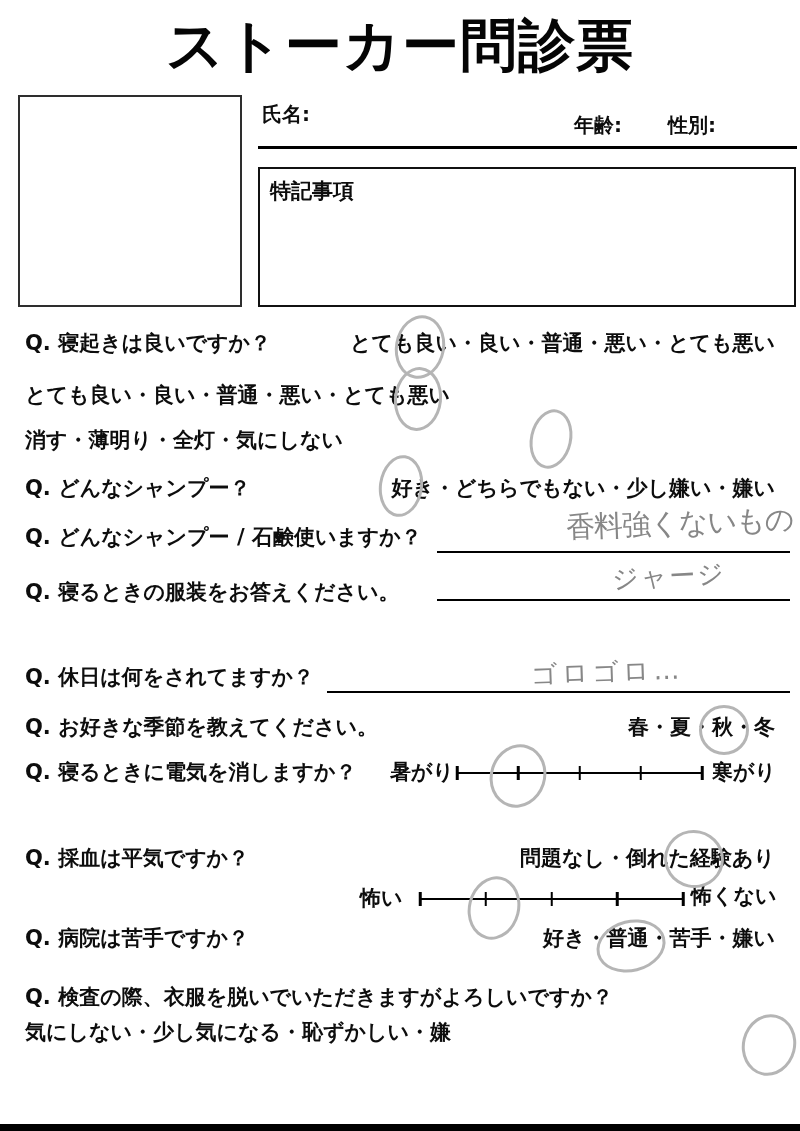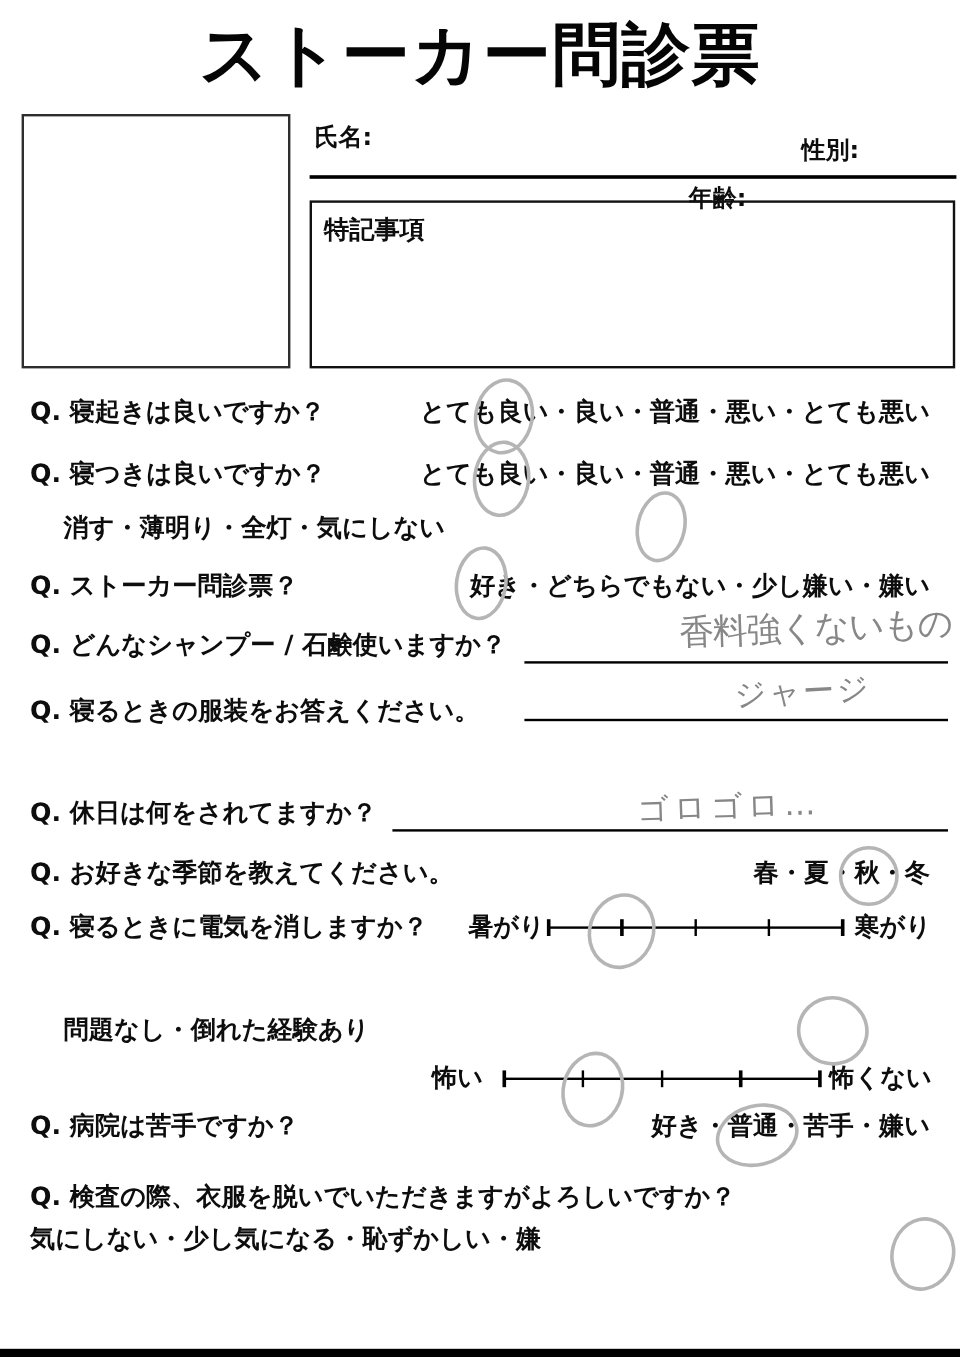--- a/index.html
+++ b/index.html
@@ -10,31 +10,31 @@
   }
   .abs{position:absolute;}
   
   .title{
     left:0;right:0;top:8px;text-align:center;
     font-size:57px;font-weight:800;letter-spacing:1px;color:#050505;
   }
   
   .photo-box{left:18px;top:95px;width:220px;height:208px;border:2.5px solid #2e2e2e;background:#fff;}
   .name-label{left:262px;top:101px;font-size:20px;font-weight:bold;}
-  .age-label{left:574px;top:112px;font-size:20px;font-weight:bold;margin-top:40px;}
+  .age-label{left:574px;top:112px;font-size:20px;font-weight:bold;}
   .gender-label{left:668px;top:112px;font-size:20px;font-weight:bold;}
   .name-line{left:258px;top:146px;width:539px;border-top:3px solid #000;}
   .notes-box{left:258px;top:167px;width:534px;height:136px;border:2.5px solid #111;}
   .notes-label{padding:8px 10px;font-size:21px;font-weight:bold;}
   
   .q-row{
     left:25px;right:25px;display:flex;justify-content:space-between;
     font-size:21px;font-weight:bold;line-height:26px;white-space:nowrap;
   }
-  .q-row .opts{text-align:right;margin-left:28px;}
+  .q-row .opts{text-align:right;}
   .row-last{left:25px;right:13px;text-align:left;font-size:21px;font-weight:bold;line-height:26px;white-space:nowrap;}
   
   .wline{border-top:2.5px solid #000;height:0;}
   .ul-shampoo{left:437px;top:551px;width:353px;}
   .ul-sleepwear{left:437px;top:599px;width:353px;}
   .ul-holiday{left:327px;top:691px;width:463px;}
   
   .hw{color:#878787;font-weight:normal;white-space:nowrap;}
   .hw-shampoo{left:566px;top:504px;font-size:29px;transform:rotate(-2deg);letter-spacing:-1px;}
   .hw-sleepwear{left:612px;top:559px;font-size:26px;transform:rotate(-3deg);letter-spacing:2px;}
@@ -42,21 +42,21 @@
   
   .scale-label{font-size:21px;font-weight:bold;line-height:26px;white-space:nowrap;}
   .scale{height:16px;}
   .scale::before{content:"";position:absolute;left:0;right:0;top:7px;border-top:2.5px solid #000;}
   .tick{position:absolute;top:1px;width:2.5px;height:14px;background:#000;transform:translateX(-50%);}
   .scale1{left:457px;top:765px;width:245px;}
   .lbl-hot{left:390px;top:759px;}
   .lbl-cold{left:712px;top:759px;}
   .scale2{left:420px;top:891px;width:263px;}
   .lbl-scared{left:360px;top:885px;}
-  .lbl-notscared{left:691px;top:885px;}
+  .lbl-notscared{left:691px;top:885px;font-family:Liberation Mono, monospace;}
   
   .circle{border:3px solid #b5b5b5;border-radius:50%;background:transparent;}
   .c1{left:395px;top:315px;width:44px;height:58px;transform:rotate(10deg);}
   .c2{left:394px;top:367px;width:42px;height:58px;transform:rotate(6deg);}
   .c3{left:530px;top:409px;width:36px;height:54px;transform:rotate(12deg);}
   .c4{left:379px;top:455px;width:38px;height:56px;transform:rotate(8deg);}
   .c5{left:699px;top:705px;width:44px;height:44px;}
   .c6{left:490px;top:744px;width:50px;height:58px;transform:rotate(18deg);}
   .c7{left:664px;top:830px;width:54px;height:52px;transform:rotate(12deg);}
   .c8{left:468px;top:876px;width:46px;height:58px;transform:rotate(14deg);}
@@ -77,47 +77,47 @@
 <div class="abs name-line"></div>
 <div class="abs notes-box">
   <div class="notes-label">特記事項</div>
 </div>
 
 <div class="abs q-row" style="top:330px">
   <span>Q. 寝起きは良いですか？</span>
   <span class="opts">とても良い・良い・普通・悪い・とても悪い</span>
 </div>
 <div class="abs q-row" style="top:382px">
-  <span>Q. 寝つきは良いですか？</span>
   <span class="opts">とても良い・良い・普通・悪い・とても悪い</span>
 </div>
 <div class="abs q-row" style="top:427px">
   <span class="opts">消す・薄明り・全灯・気にしない</span>
 </div>
 <div class="abs q-row" style="top:475px">
-  <span>Q. ストーカー問診票？</span>
+  <span>Q. どんなシャンプー？</span>
   <span class="opts">好き・どちらでもない・少し嫌い・嫌い</span>
 </div>
 <div class="abs q-row" style="top:524px">
   <span>Q. どんなシャンプー / 石鹸使いますか？</span>
 </div>
 <div class="abs q-row" style="top:579px">
   <span>Q. 寝るときの服装をお答えください。</span>
 </div>
 <div class="abs q-row" style="top:664px">
   <span>Q. 休日は何をされてますか？</span>
 </div>
 <div class="abs q-row" style="top:714px">
   <span>Q. お好きな季節を教えてください。</span>
   <span class="opts">春・夏・秋・冬</span>
 </div>
 <div class="abs q-row" style="top:759px">
   <span>Q. 寝るときに電気を消しますか？</span>
 </div>
 <div class="abs q-row" style="top:845px">
+  <span>Q. 採血は平気ですか？</span>
   <span class="opts">問題なし・倒れた経験あり</span>
 </div>
 <div class="abs q-row" style="top:925px">
   <span>Q. 病院は苦手ですか？</span>
   <span class="opts">好き・普通・苦手・嫌い</span>
 </div>
 <div class="abs q-row" style="top:984px">
   <span>Q. 検査の際、衣服を脱いでいただきますがよろしいですか？</span>
 </div>
 <div class="abs row-last" style="top:1019px">気にしない・少し気になる・恥ずかしい・嫌</div>

